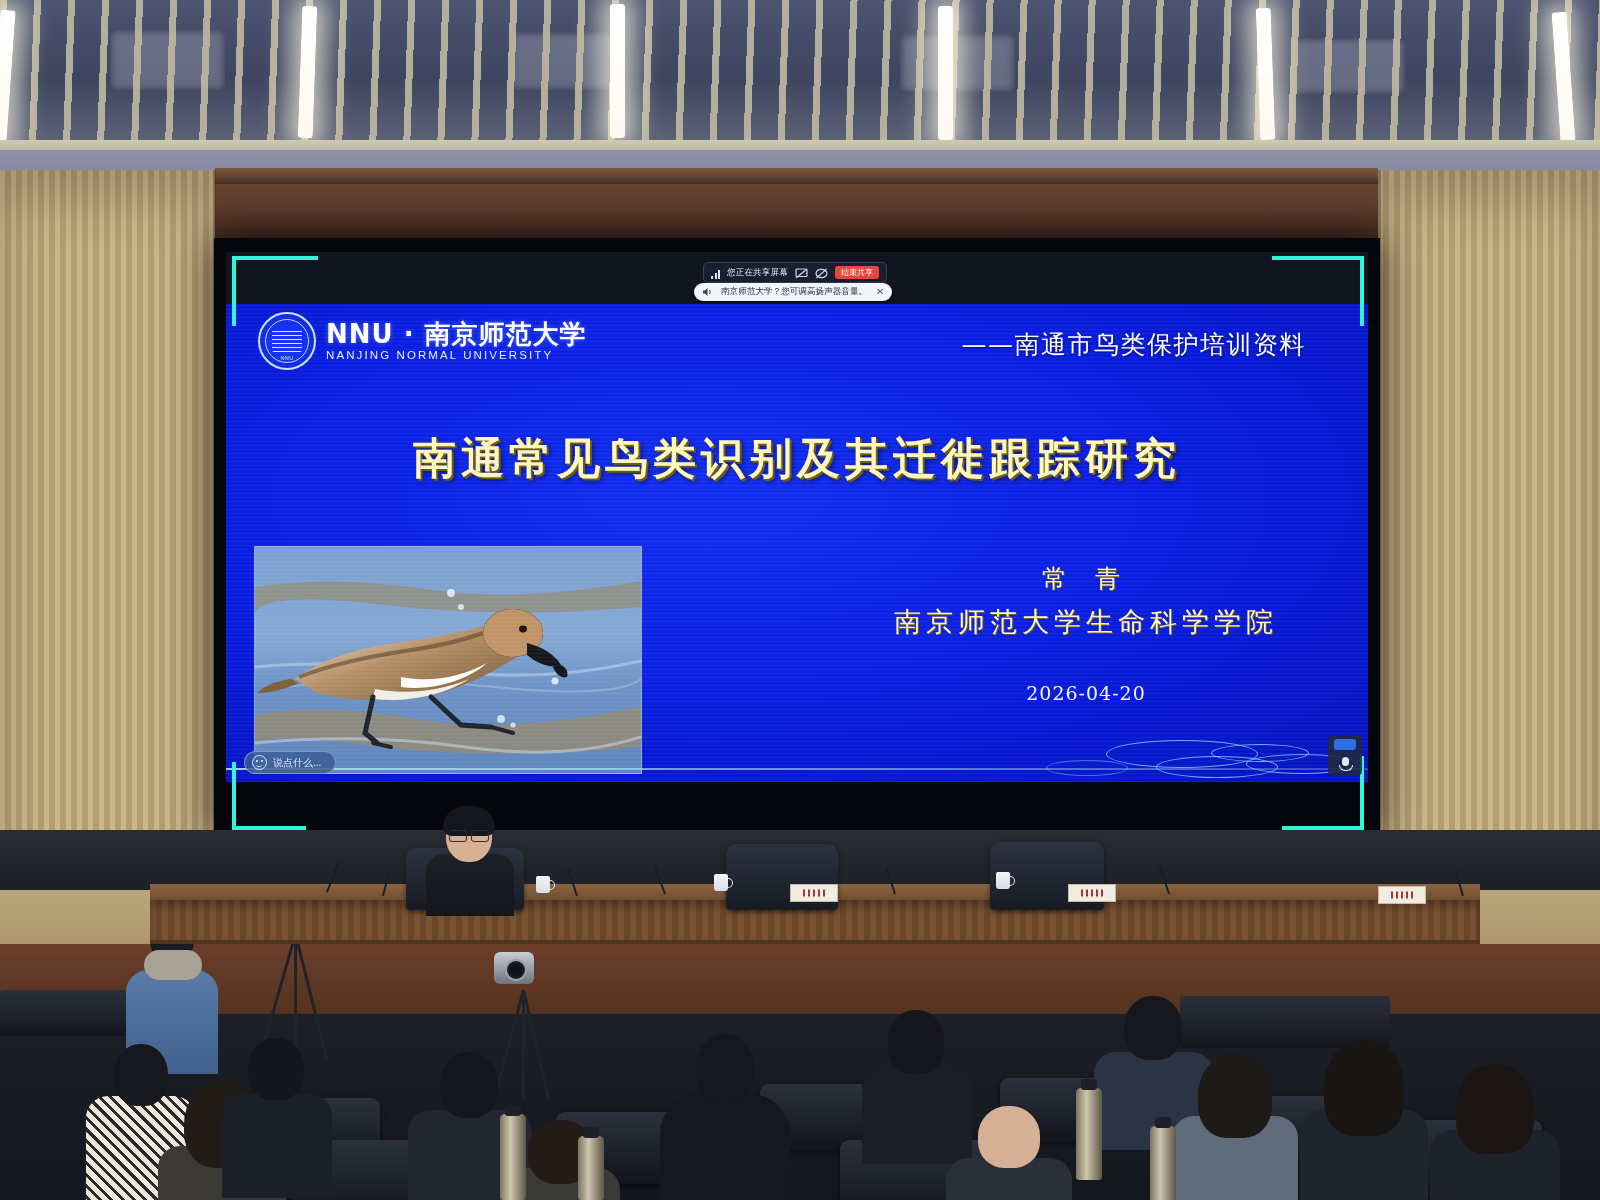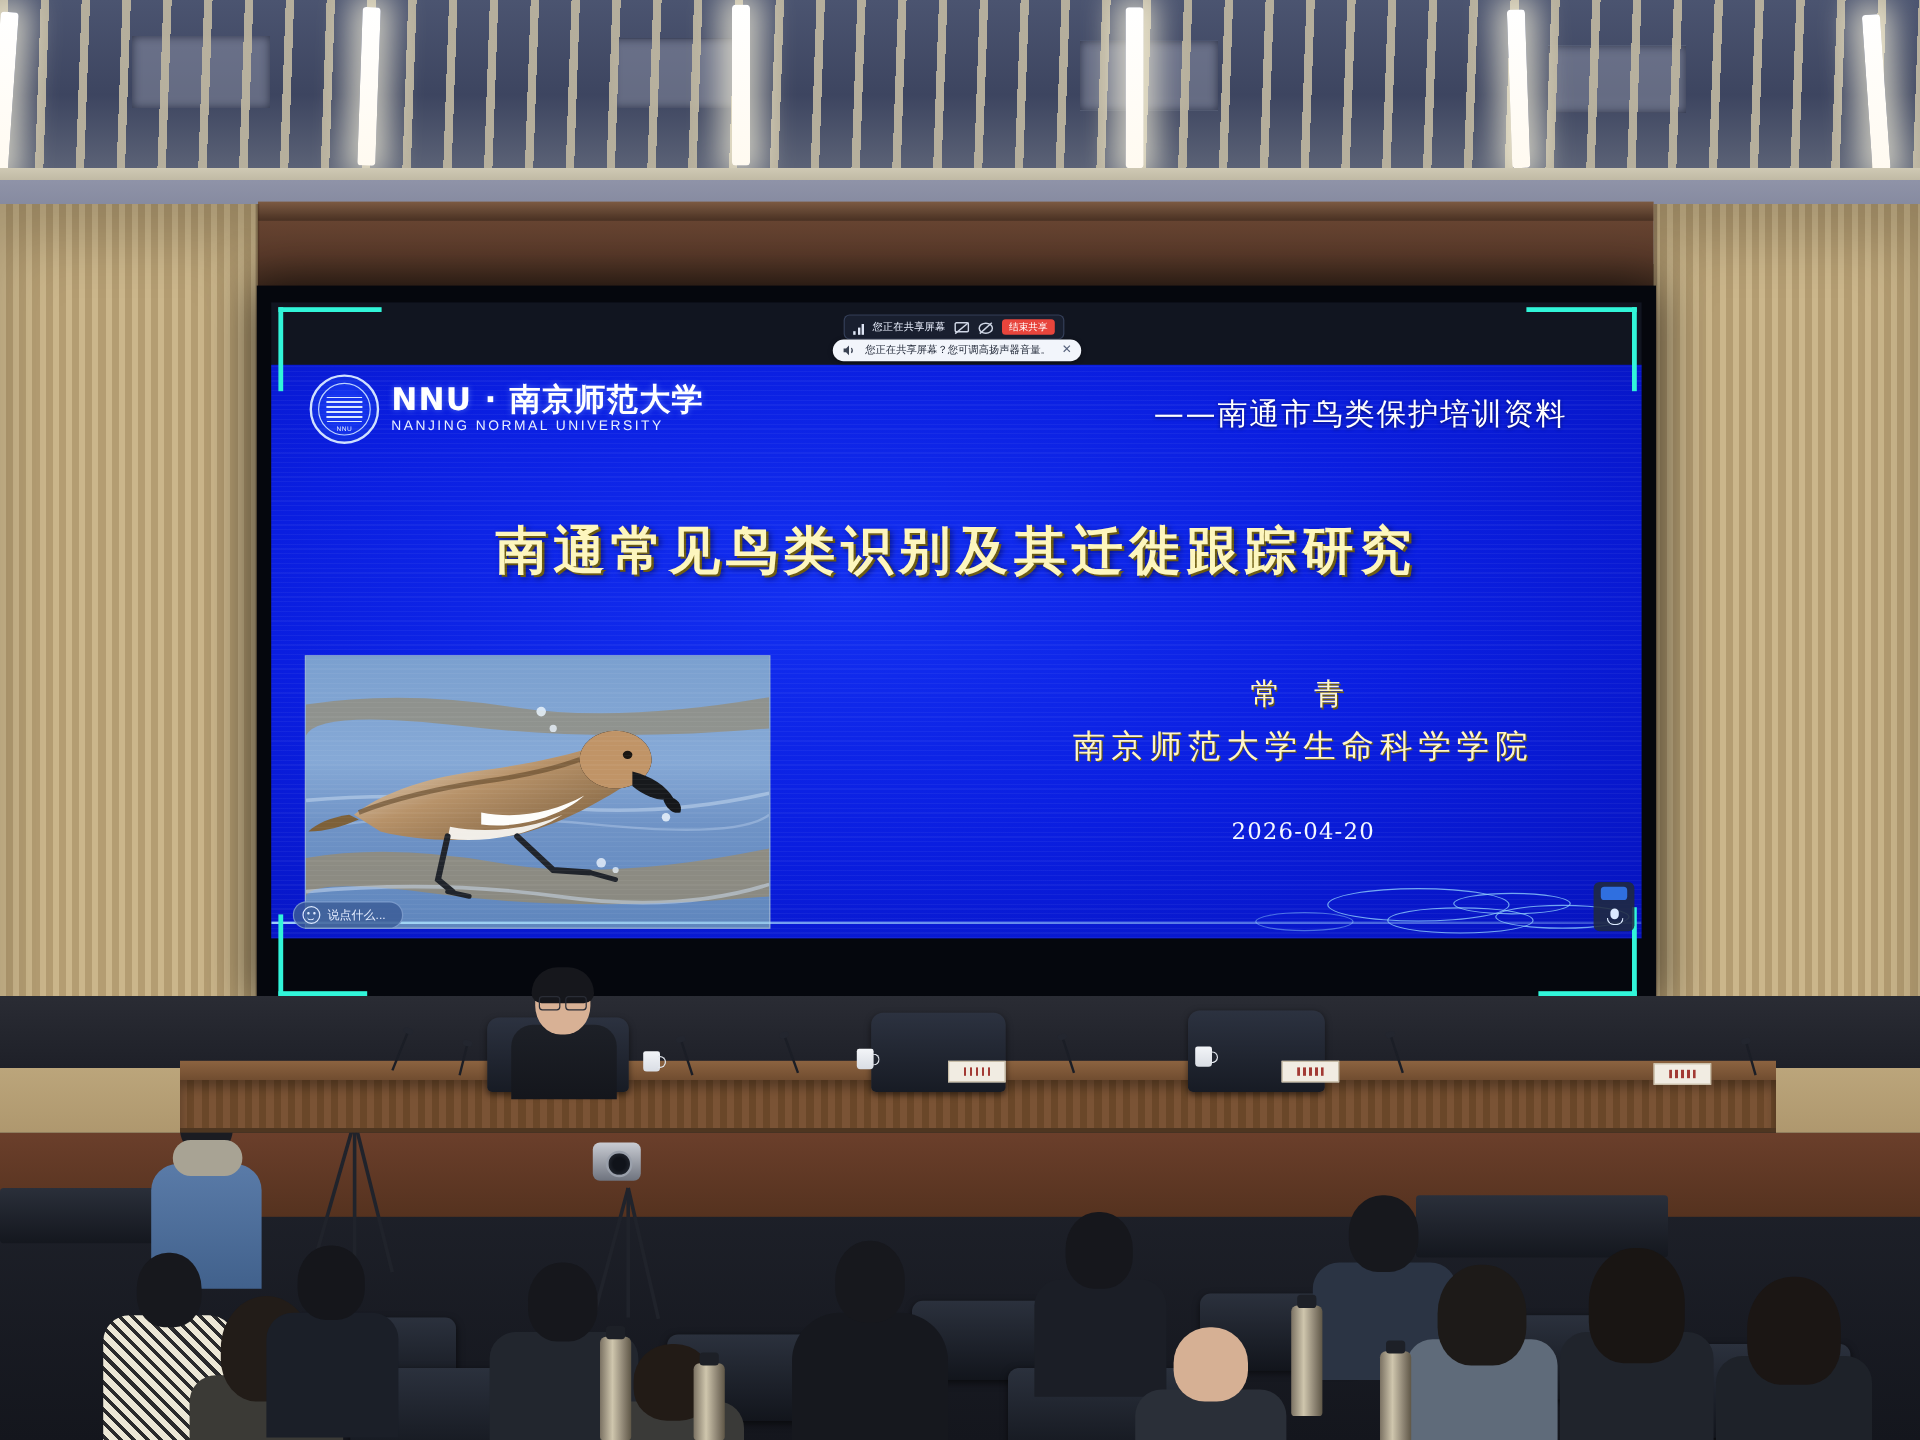--- a/index.html
+++ b/index.html
@@ -329,21 +329,21 @@
     <button class="end-share">结束共享</button>
   </div>
 
   <div class="toast">
     <span class="tb-ic">
       <svg width="12" height="10" viewBox="0 0 12 10">
           <path d="M1,3.5 L3,3.5 L5.5,1 L5.5,9 L3,6.5 L1,6.5 Z" fill="#2b3345"></path>
           <path d="M7.5,3 Q9,5 7.5,7" stroke="#2b3345" stroke-width="1" fill="none"></path>
         </svg>
     </span>
-    <span class="toast-txt">您正在共享屏幕？您可调高扬声器音量。</span>
+    <span class="toast-txt">南京师范大学？您可调高扬声器音量。</span>
     <span class="toast-x">✕</span>
   </div>
 
   <div class="stage-front"></div>
   <div class="podium-top"></div>
   <div class="podium-face"></div>
   <div class="podium-rail"></div>
 
   <div class="chair" style="left:406px;top:848px;width:118px;height:62px;"></div>
   <div class="chair" style="left:726px;top:844px;width:112px;height:66px;"></div>

